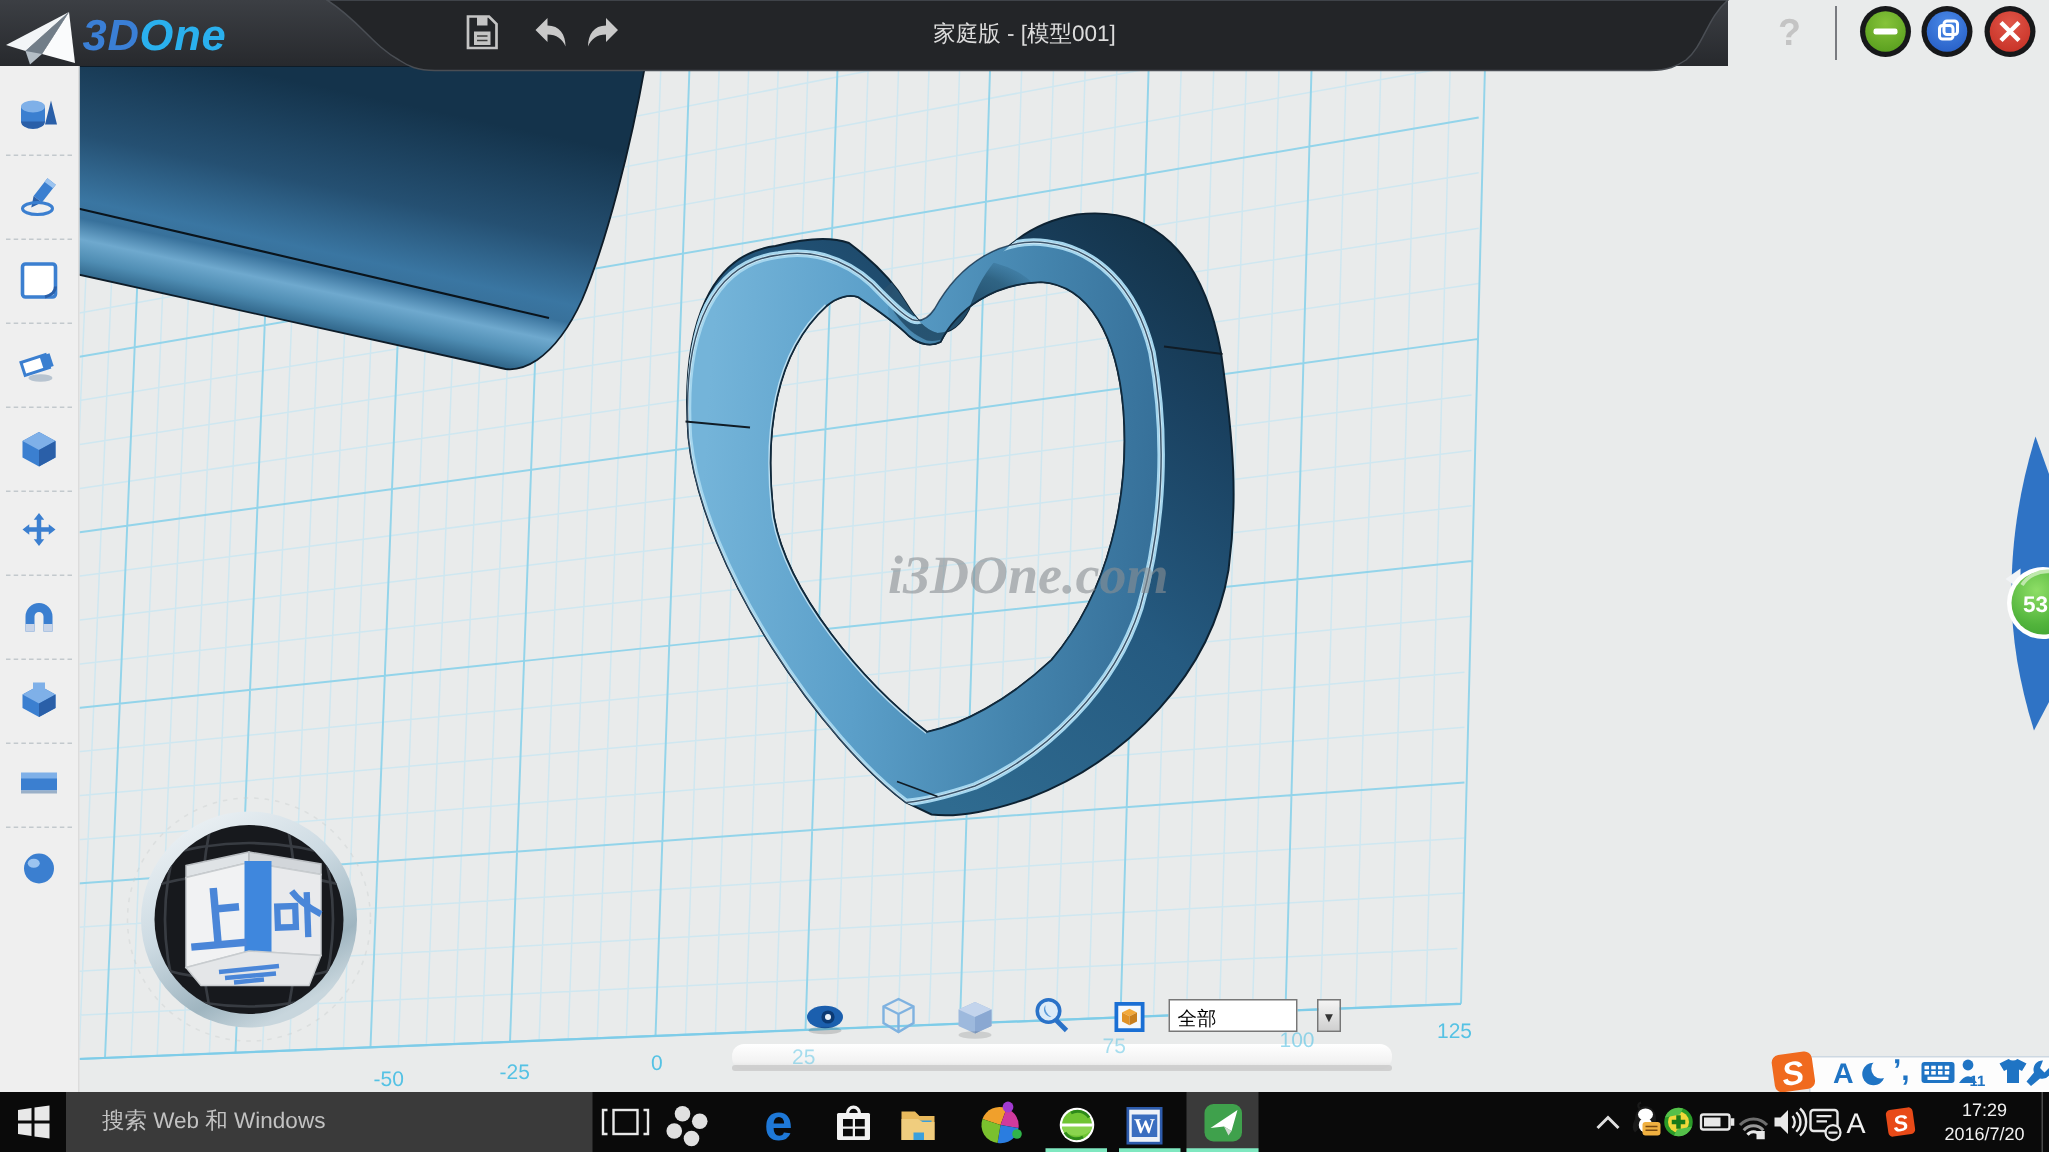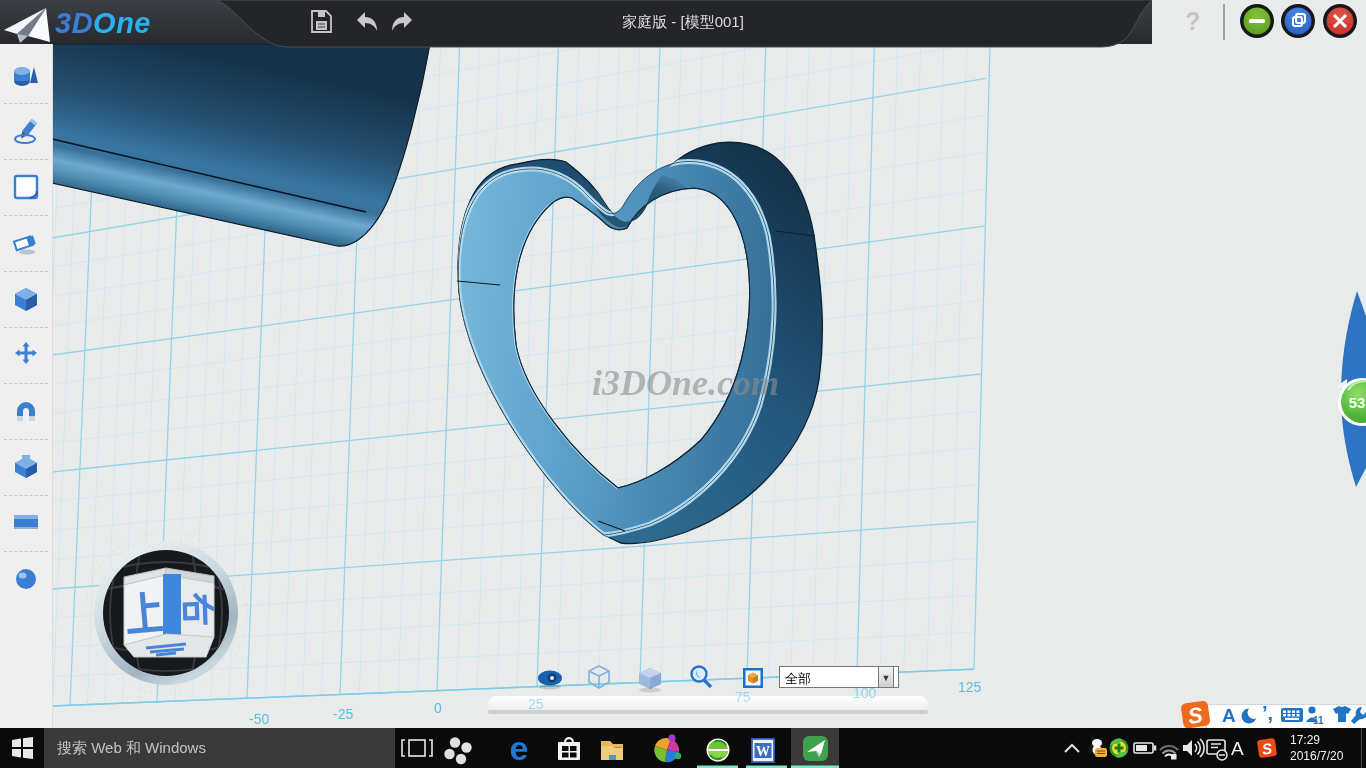--- a/index.html
+++ b/index.html
@@ -245,21 +245,21 @@
         <rect x="-12" y="-8" width="24" height="4" fill="#7fb0e8"></rect>
         <rect x="-12" y="4" width="24" height="2" fill="#9ab0c8"></rect>
       </g>
       <g transform="translate(26,535)">
         <circle cx="0" cy="0" r="10" fill="#3b7fd0"></circle>
         <ellipse cx="-3.5" cy="-3.5" rx="4" ry="3" fill="#9cc4f0"></ellipse>
       </g>
     </svg>
   </div>
 
-<div style="position:absolute;left:779px;top:666px;width:120px;height:22px;background:#fff;border:1px solid #777;font:13px 'Liberation Sans';color:#000;padding:3px 0 0 5px;box-sizing:border-box">全部</div>
+<div style="position:absolute;left:779px;top:666px;width:86px;height:22px;background:#fff;border:1px solid #777;font:13px 'Liberation Sans';color:#000;padding:3px 0 0 5px;box-sizing:border-box">全部</div>
 <div style="position:absolute;left:878px;top:666px;width:16px;height:22px;background:linear-gradient(#f4f4f4,#cfcfcf);border:1px solid #777;box-sizing:border-box;font:9px 'Liberation Sans';color:#333;text-align:center;padding-top:6px">▼</div>
 
 <div style="position:absolute;left:0;top:0;width:1152px;height:44px;background:linear-gradient(#3c3f44,#27292d)">
 <svg width="1366" height="48" viewBox="0 0 1366 48" style="position:absolute;left:0;top:0">
  <path d="M218,0 C240,14 248,30 266,40 C272,44 278,47 290,47 L1100,47 C1112,47 1118,44 1124,40 C1136,30 1138,12 1152,0 Z" fill="#232528" stroke="#4a4e54" stroke-width="1"></path>
 
  <g>
   <polygon points="46,8 4,30 17,34 46,8" fill="#f2f5f7"></polygon>
   <polygon points="46,8 17,34 20,43 28,36 46,8" fill="#b4bec6"></polygon>
   <polygon points="46,8 28,36 50,42 46,8" fill="#fafbfc"></polygon>
@@ -342,21 +342,21 @@
 
 <div style="position:absolute;left:0;top:728px;width:1366px;height:40px;background:#0a0a0a">
  <svg width="36" height="40" style="position:absolute;left:8px;top:0">
   <g fill="#e8e8e8">
         <polygon points="4,12 13,10.6 13,19 4,19"></polygon>
         <polygon points="15,10.3 25,9 25,19 15,19"></polygon>
         <polygon points="4,21 13,21 13,29.4 4,28"></polygon>
         <polygon points="15,21 25,21 25,31 15,29.7"></polygon>
       </g>
  </svg>
- <div style="position:absolute;left:44px;top:0;width:351px;height:40px;background:#3a3a3a;font:15px 'Liberation Sans';color:#c2c2c2;line-height:40px;padding-left:13px;box-sizing:border-box">搜索 Web 和 Windows</div>
+ <div style="position:absolute;left:44px;top:0;width:351px;height:40px;background:#3a3a3a;font:15px 'Liberation Sans';color:#c2c2c2;line-height:40px;padding-left:24px;box-sizing:border-box">搜索 Web 和 Windows</div>
  <svg width="700" height="40" style="position:absolute;left:395px;top:0">
 
   <g stroke="#e8e8e8" stroke-width="1.6" fill="none">
    <rect x="14" y="12" width="16" height="16"></rect>
    <path d="M10,12 h-3 v16 h3 M34,12 h3 v16 h-3"></path>
   </g>
 
   <g fill="#e0e0e0">
    <circle cx="60" cy="14.5" r="5.2"></circle>
         <circle cx="71.5" cy="19.5" r="5.2"></circle>
@@ -468,14 +468,14 @@
    <path d="M3,7 h6" stroke="#e8e8e8" stroke-width="1.5"></path>
   </g>
 
   <text x="176" y="27" font-family="Liberation Sans" font-size="19" fill="#f2f2f2">A</text>
 
   <g transform="rotate(-8 212 20)">
         <rect x="203" y="11" width="18" height="18" rx="3" fill="#e84a18"></rect>
   <text x="212" y="26" font-family="Liberation Sans" font-size="15" font-weight="bold" font-style="italic" fill="#fff" text-anchor="middle">S</text>
       </g>
  </svg>
- <div style="position:absolute;left:1290px;top:4px;width:66px;height:32px;font:12px 'Liberation Sans';color:#f2f2f2;line-height:16px">17:29<br>2016/7/20</div>
+ <div style="position:absolute;left:1290px;top:4px;width:66px;height:32px;font:12px 'Liberation Sans';color:#f2f2f2;text-align:center;line-height:16px">17:29<br>2016/7/20</div>
  <div style="position:absolute;left:1361px;top:0;width:1px;height:40px;background:#4a4a4a"></div>
 </div>
 </body></html>

